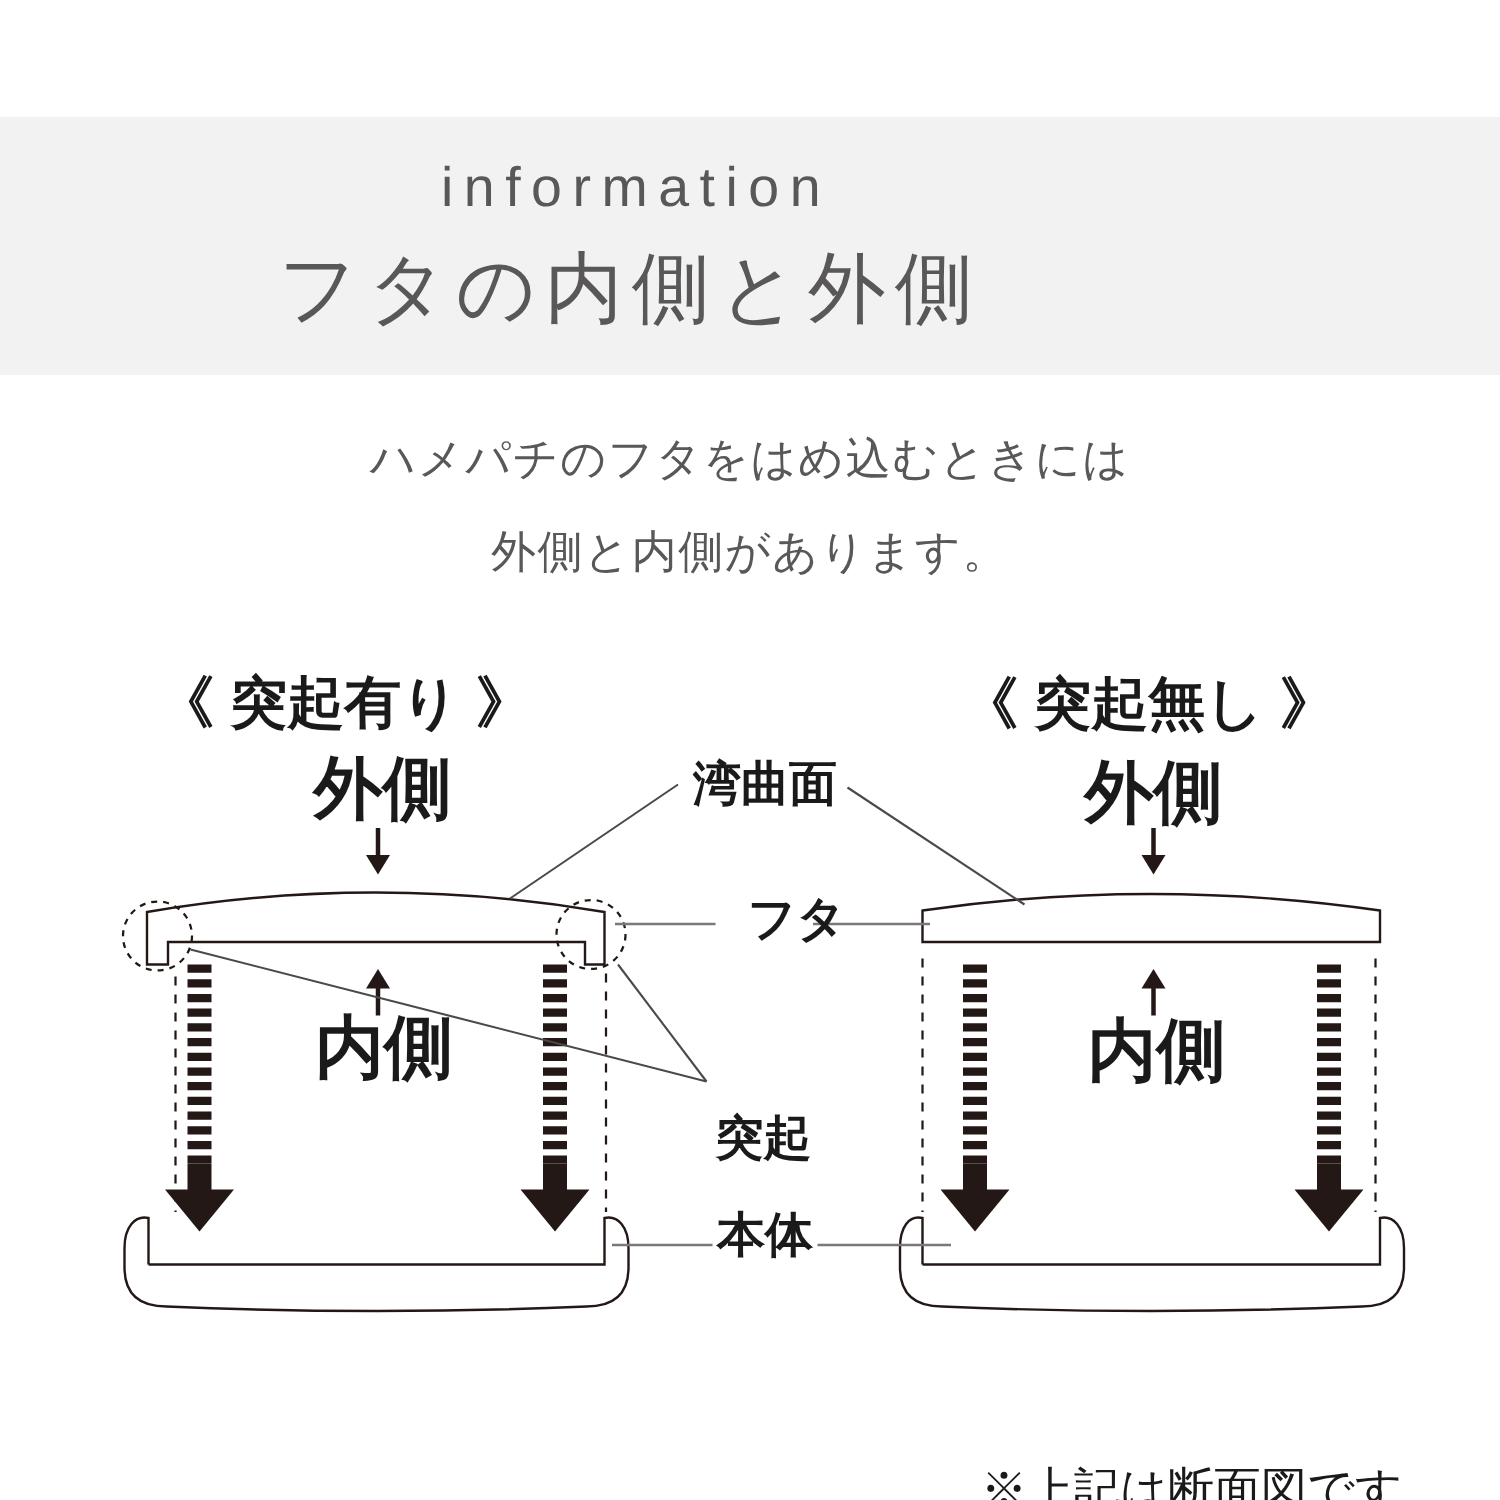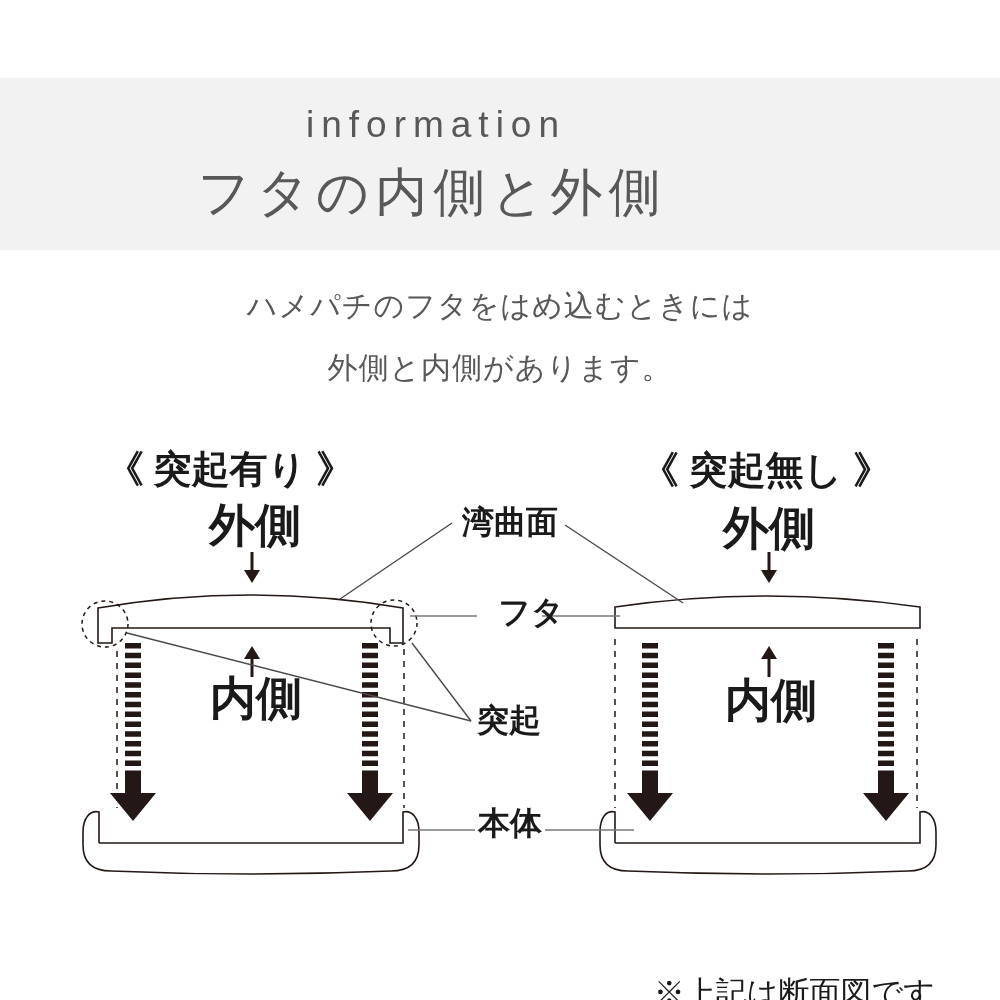--- a/index.html
+++ b/index.html
@@ -5,25 +5,25 @@
   html,body{margin:0;padding:0;}
   body{
     width:1000px;height:1000px;position:relative;background:#ffffff;
     font-family:"Liberation Sans",sans-serif;overflow:hidden;
   }
   .header-band{
     position:absolute;left:0;top:78px;width:1000px;height:172px;
     background:#f2f2f2;
   }
   .eyebrow{
-    position:absolute;left:12px;top:104px;width:848px;text-align:center;
+    position:absolute;left:0;top:104px;width:848px;text-align:center;
     font-size:37px;letter-spacing:7px;color:#595757;font-weight:400;
   }
   .page-title{
-    position:absolute;left:16px;top:158px;width:832px;text-align:center;
+    position:absolute;left:4px;top:158px;width:832px;text-align:center;
     font-size:52px;letter-spacing:6px;color:#595757;font-weight:500;
   }
   .intro-line{
     position:absolute;left:0;width:1000px;text-align:center;
     font-size:30px;color:#595757;font-weight:500;letter-spacing:1px;
   }
   .intro-line.l1{top:286px;}
   .intro-line.l2{top:348px;}
   .lbl{
     position:absolute;transform:translate(-50%,-50%);
@@ -111,26 +111,26 @@
     </g>
     <g stroke="#7a7878" stroke-width="1.6">
       <line x1="410" y1="616" x2="477" y2="616"></line>
       <line x1="542" y1="616" x2="620" y2="616"></line>
       <line x1="408" y1="830" x2="475" y2="830"></line>
       <line x1="545" y1="830" x2="634" y2="830"></line>
     </g>
   </g>
 </svg>
 
-<div class="lbl diagram-title" style="left:230px;top:469px;font-family:Liberation Serif, serif;">《 突起有り 》</div>
+<div class="lbl diagram-title" style="left:230px;top:469px;">《 突起有り 》</div>
 <div class="lbl diagram-title" style="left:766px;top:470px;">《 突起無し 》</div>
 
 <div class="lbl side-label" style="left:255px;top:525px;">外側</div>
 <div class="lbl side-label" style="left:769px;top:528px;">外側</div>
 <div class="lbl side-label" style="left:256px;top:698px;">内側</div>
 <div class="lbl side-label" style="left:771px;top:700px;">内側</div>
 
 <div class="lbl callout" style="left:510px;top:522px;">湾曲面</div>
 <div class="lbl callout" style="left:531px;top:612px;">フタ</div>
-<div class="lbl callout" style="left:509px;top:720px;text-align:center;">突起</div>
+<div class="lbl callout" style="left:509px;top:758px;text-align:center;">突起</div>
 <div class="lbl callout" style="left:510px;top:823px;">本体</div>
 
 <div class="footnote">※上記は断面図です</div>
 
 </body></html>

